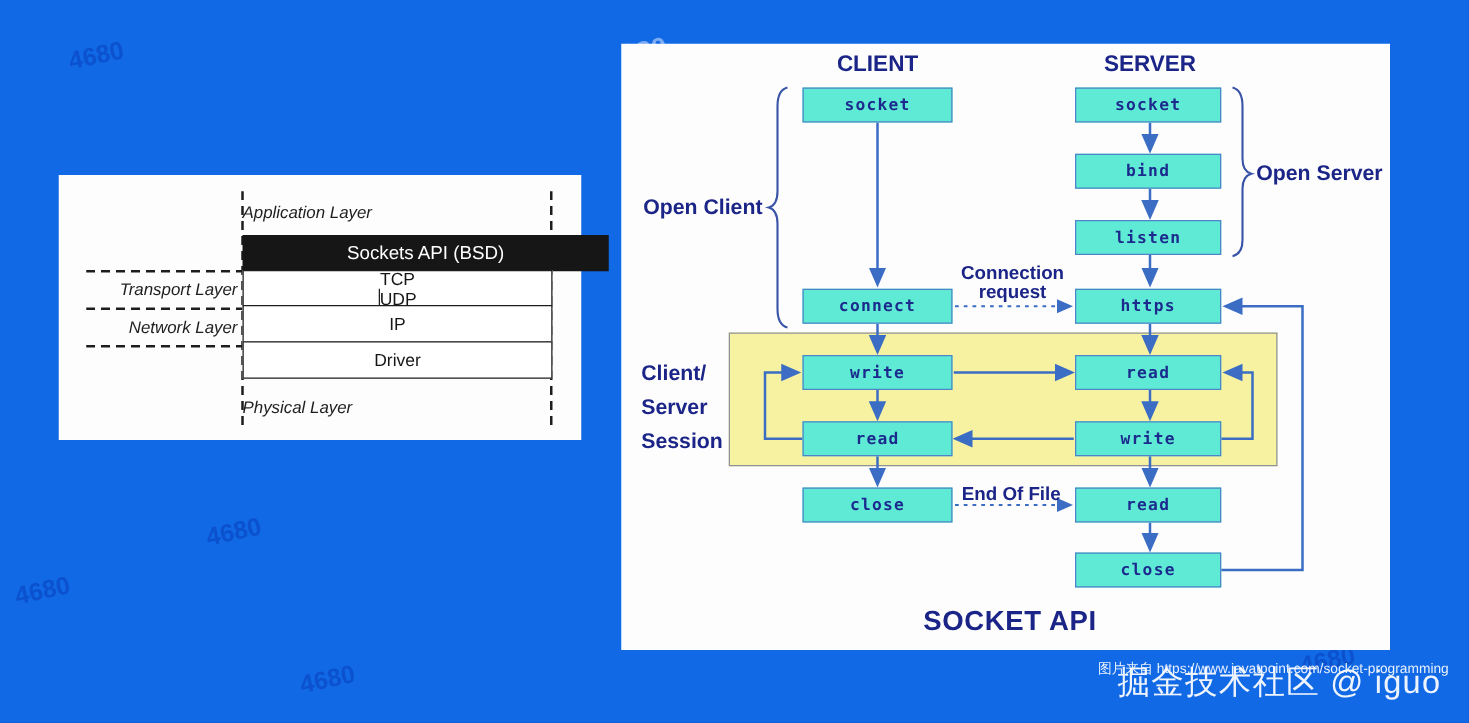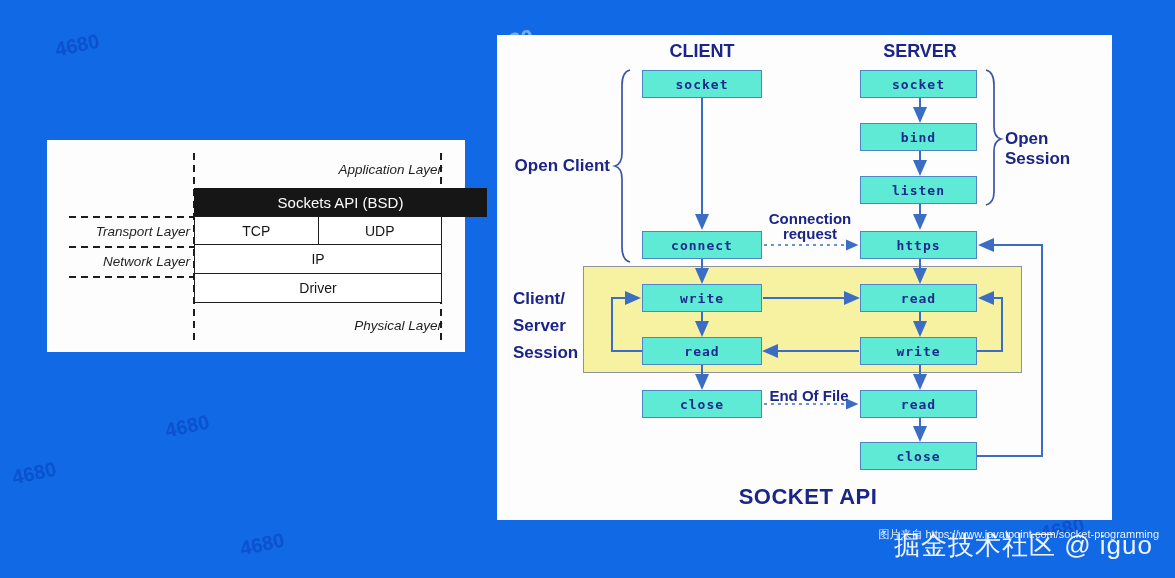--- a/index.html
+++ b/index.html
@@ -6,29 +6,29 @@
   .screen{position:relative;width:1175px;height:578px;background:#1169e6;overflow:hidden;
           font-family:"Liberation Sans",sans-serif;}
   .panel{position:absolute;background:#fdfdfd;}
   
   .stack-panel{left:47px;top:140px;width:418px;height:212px;}
   .dashv{position:absolute;width:2px;top:13px;height:188px;
          background:repeating-linear-gradient(180deg,#1d1d1d 0 7px,transparent 7px 12px);}
   .dashh{position:absolute;height:2px;left:22px;width:125px;
          background:repeating-linear-gradient(90deg,#1d1d1d 0 7px,transparent 7px 12px);}
   .llabel{position:absolute;font:italic 13.5px "Liberation Sans",sans-serif;color:#1f1f1f;}
-  .lcenter{left:147px;width:248px;text-align:right;}
+  .lcenter{left:147px;width:248px;text-align:left;}
   .lside{left:6px;width:137px;text-align:right;}
   .sbar{position:absolute;left:147px;top:48px;width:293px;height:29px;background:#161616;
         color:#fff;font:500 15px "Liberation Sans",sans-serif;display:flex;align-items:center;
         justify-content:center;box-sizing:border-box;}
   .lrow{position:absolute;left:147px;width:248px;height:30px;border:1.6px solid #1d1d1d;
         box-sizing:border-box;display:flex;align-items:center;justify-content:center;
         font:14px "Liberation Sans",sans-serif;color:#161616;background:#fff;}
-  .lrow.split{padding:0;}
+  .lrow.split{padding:0;flex-direction:column;}
   .lcell{flex:1;height:100%;display:flex;align-items:center;justify-content:center;box-sizing:border-box;}
   .lcell+.lcell{border-left:1.6px solid #1d1d1d;}
   
   .socket-panel{left:497px;top:35px;width:615px;height:485px;text-decoration:underline;}
   .hdr{position:absolute;width:120px;text-align:center;color:#1b2487;
        font:bold 18px "Liberation Sans",sans-serif;}
   .box{position:absolute;height:28px;background:#5eead4;border:1.6px solid #4d85c6;
        box-sizing:border-box;display:flex;align-items:center;justify-content:center;
        font:bold 13px "DejaVu Sans Mono",monospace;color:#1b2a8c;letter-spacing:1px;}
   .cbox{left:145px;width:120px;}
@@ -141,21 +141,21 @@
     <div class="box sbox" style="top:35px;">socket</div>
     <div class="box sbox" style="top:88px;">bind</div>
     <div class="box sbox" style="top:141px;">listen</div>
     <div class="box sbox" style="top:196px;">https</div>
     <div class="box sbox" style="top:249px;">read</div>
     <div class="box sbox" style="top:302px;">write</div>
     <div class="box sbox" style="top:355px;">read</div>
     <div class="box sbox" style="top:407px;">close</div>
 
     <div class="nlabel" style="left:8px;top:121px;width:105px;text-align:right;">Open Client</div>
-    <div class="nlabel" style="left:508px;top:94px;">Open Session</div>
+    <div class="nlabel" style="left:508px;top:94px;">Open Server</div>
     <div class="alabel" style="left:253px;top:176px;width:120px;line-height:15px;">
       <span>Connection</span><br>
       <span>request</span>
     </div>
     <div class="alabel" style="left:252px;top:352px;width:120px;">End Of File</div>
     <div class="slabel">
       <span>Client/</span><br>
       <span>Server</span><br>
       <span>Session</span>
     </div>

